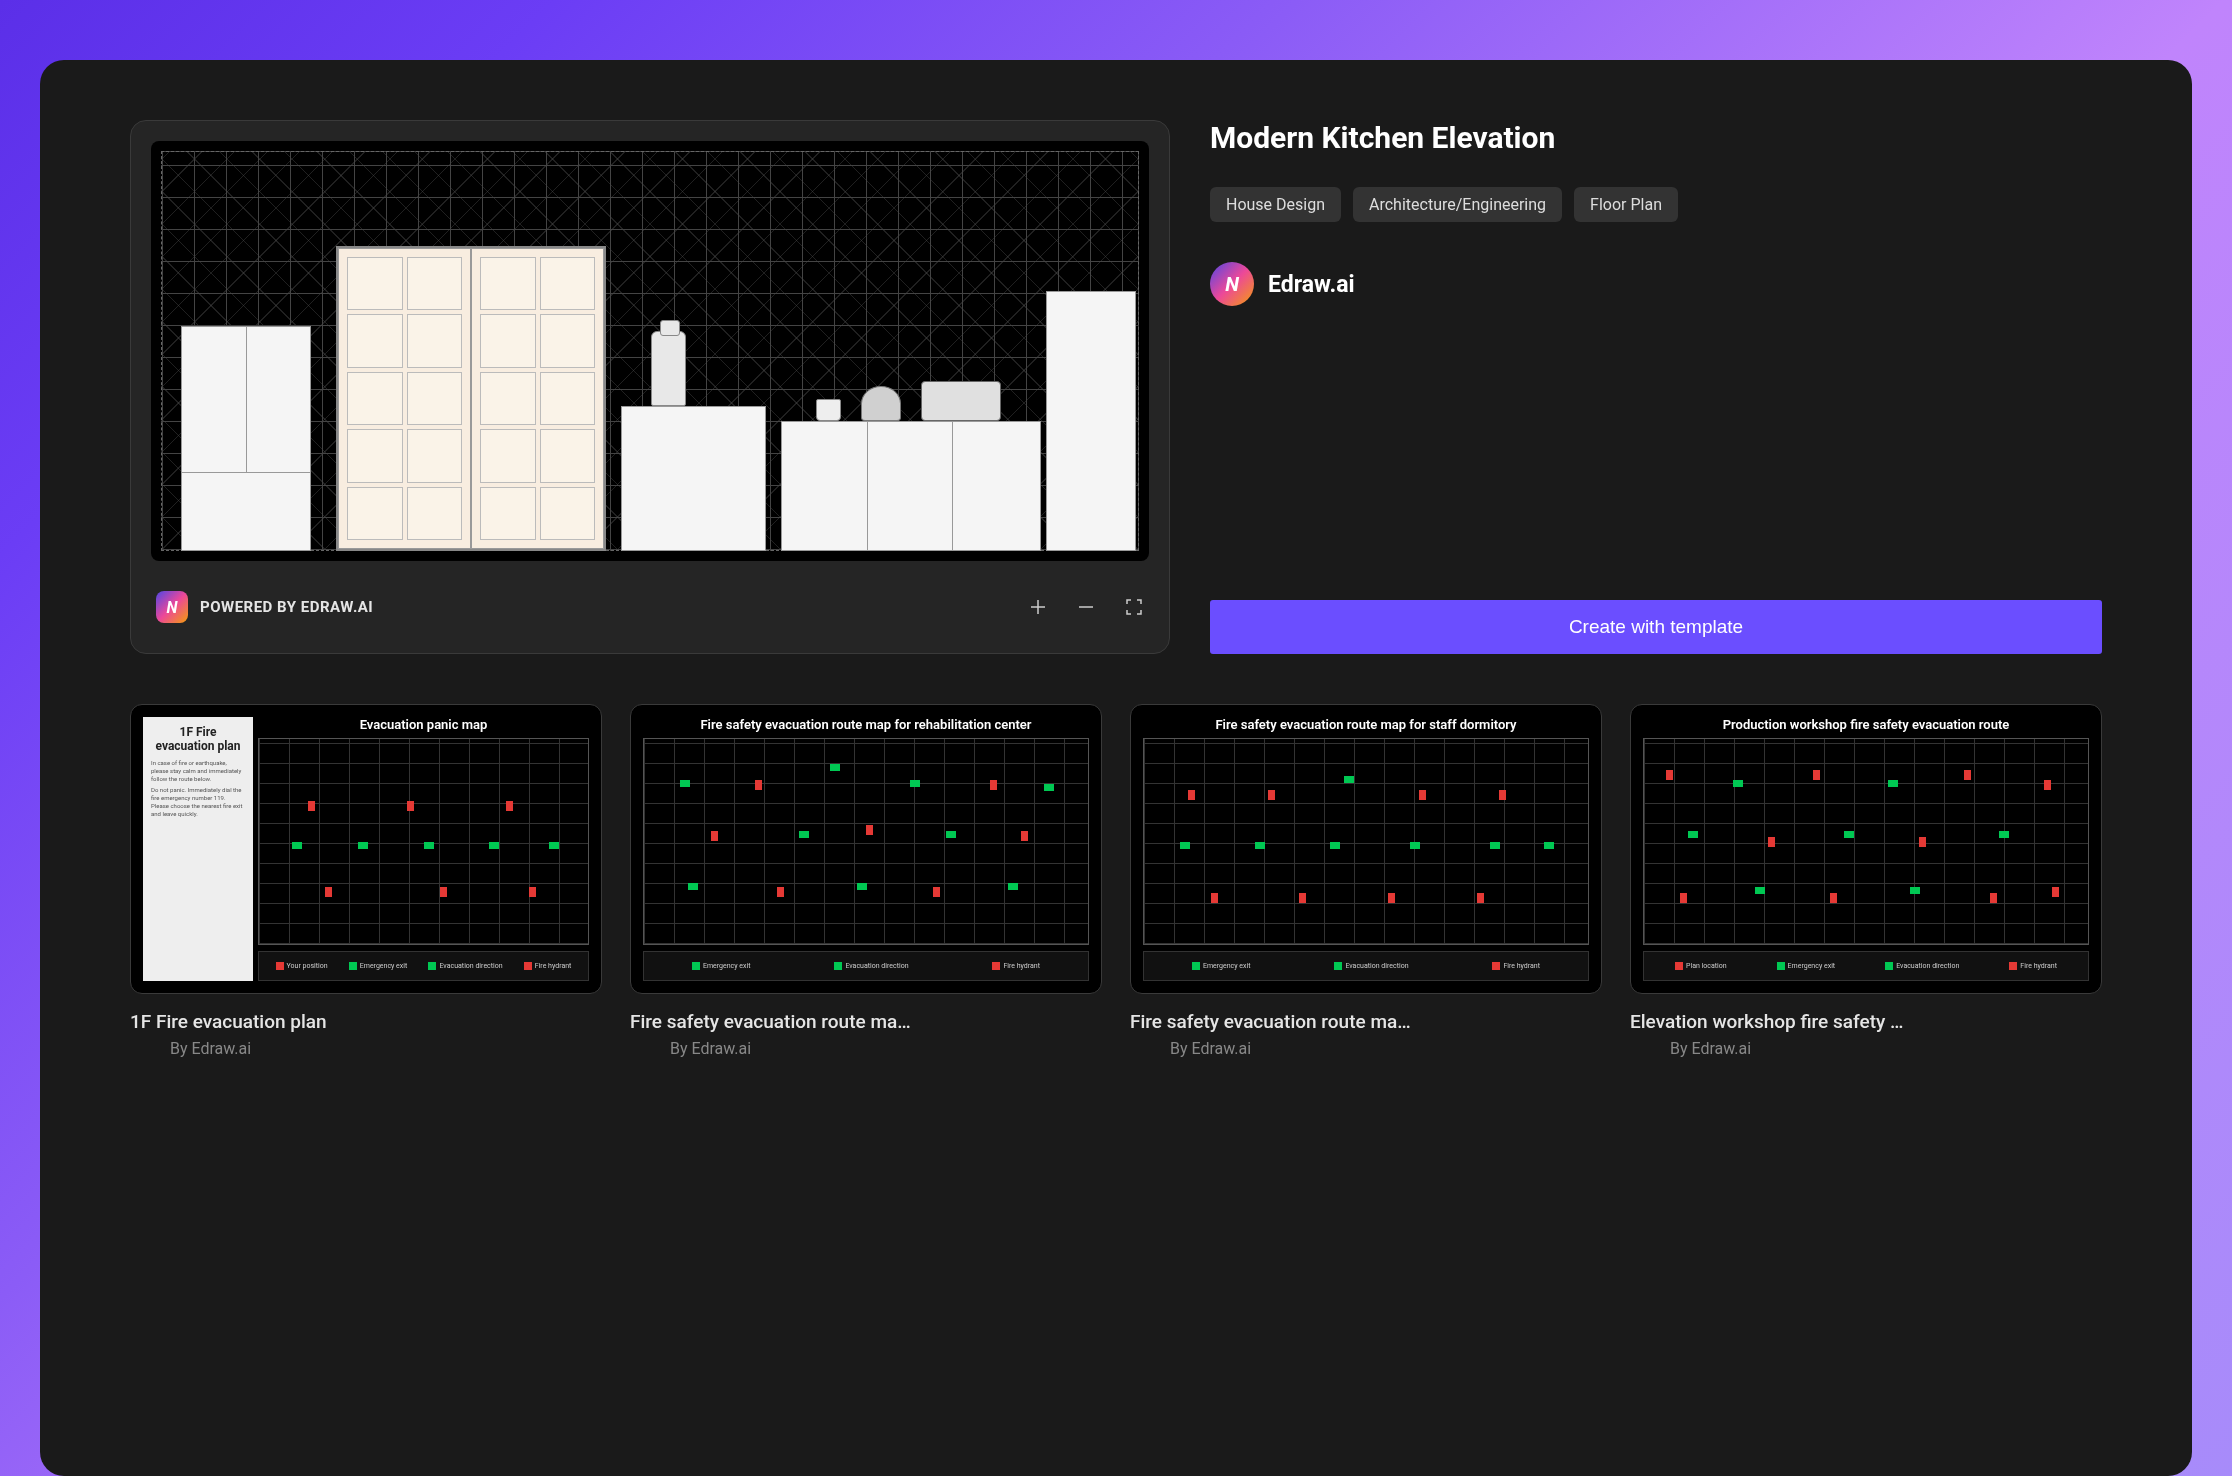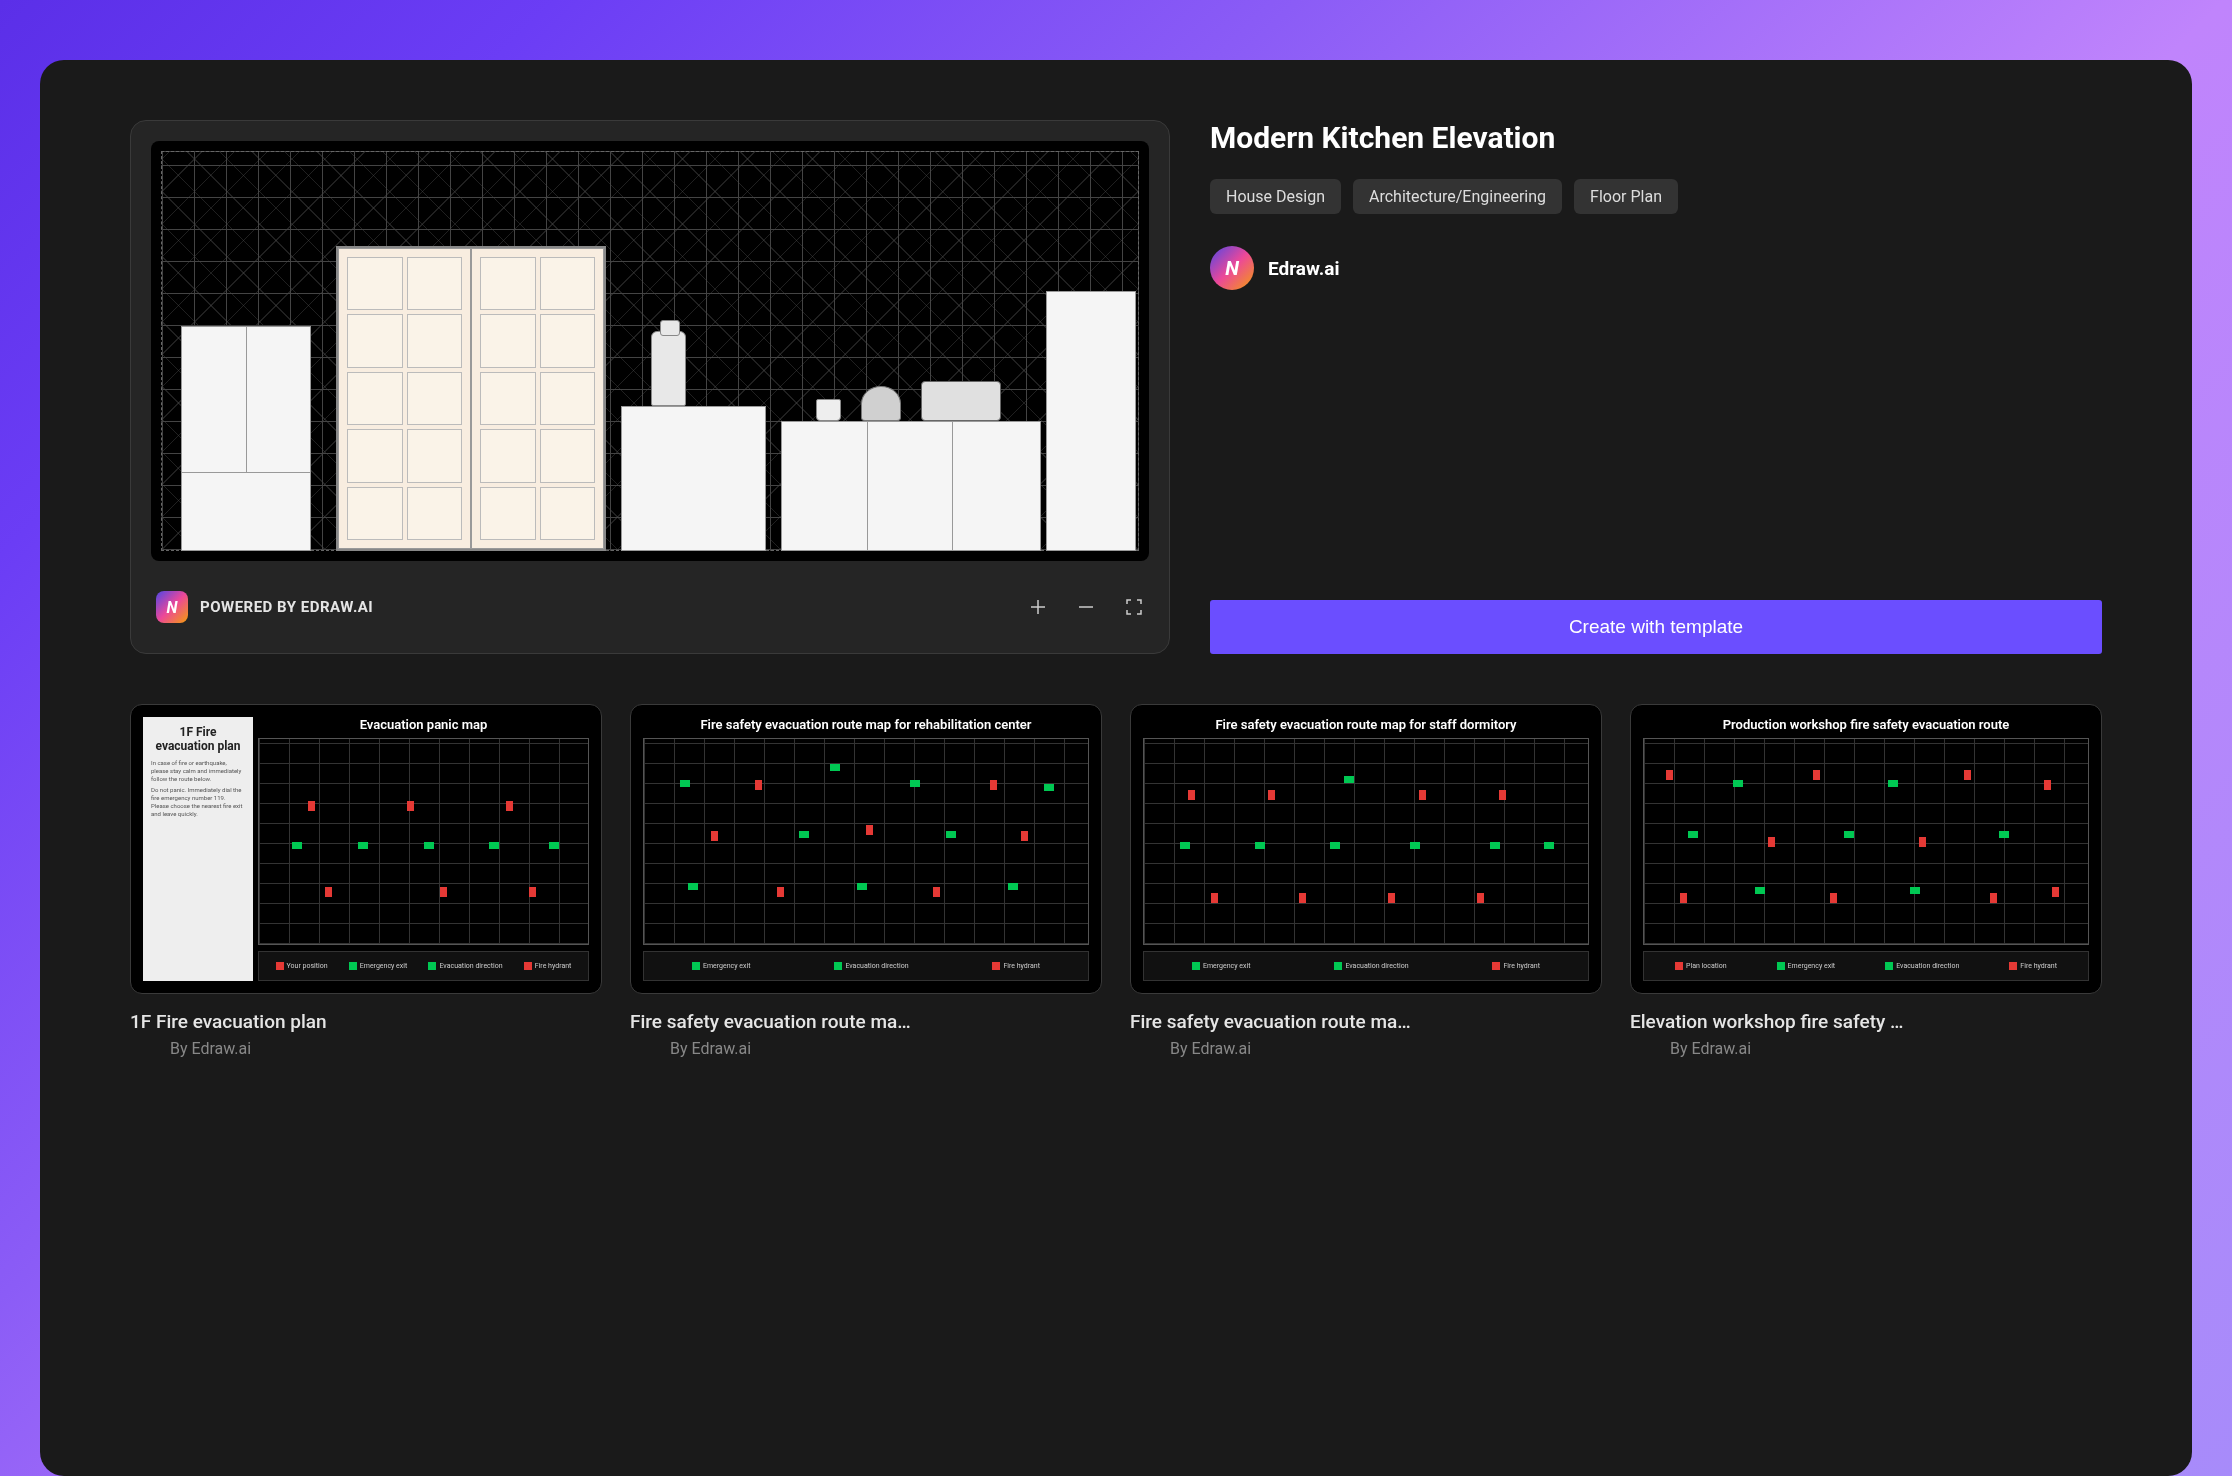--- a/index.html
+++ b/index.html
@@ -77,35 +77,35 @@
 .powered-by { display: flex; align-items: center; gap: 12px; }
 .logo-badge {
   width: 32px; height: 32px; border-radius: 8px;
   background: linear-gradient(135deg, #4F46E5, #EC4899, #F59E0B);
   display: flex; align-items: center; justify-content: center;
   color: #fff; font-weight: 700; font-size: 16px; font-style: italic;
 }
 .powered-text { color: #e5e5e5; font-size: 15px; font-weight: 700; letter-spacing: 0.5px; }
 .preview-controls { display: flex; gap: 28px; align-items: center; }
 .ctrl-icon { color: #ccc; cursor: pointer; display: flex; }
-.info-panel { flex: 1; display: flex; flex-direction: column; }
+.info-panel { flex: 1; display: flex; flex-direction: column; gap: 8px; }
 .title { color: #fff; font-size: 30px; font-weight: 700; margin-bottom: 24px; }
 .tags { display: flex; flex-wrap: wrap; gap: 12px; margin-bottom: 32px; }
 .tag {
   background: #333; color: #ddd; padding: 8px 16px;
   border-radius: 6px; font-size: 16px;
 }
 .author { display: flex; align-items: center; gap: 14px; margin-bottom: 30px; }
 .author-avatar {
   width: 44px; height: 44px; border-radius: 50%;
   background: linear-gradient(135deg, #4F46E5, #EC4899, #F59E0B);
   display: flex; align-items: center; justify-content: center;
   color: #fff; font-weight: 700; font-size: 20px; font-style: italic;
 }
-.author-name { color: #fff; font-size: 19px; font-weight: 700; }
+.author-name { color: #fff; font-size: 23px; font-weight: 700; }
 .create-btn {
   margin-top: auto;
   background: #6B4EFF; color: #fff; border: none;
   padding: 16px; border-radius: 3px; font-size: 19px;
   font-weight: 500; cursor: pointer; width: 100%;
 }
 .section-header {
   display: flex; justify-content: space-between; align-items: center;
   margin-bottom: 24px;
 }

